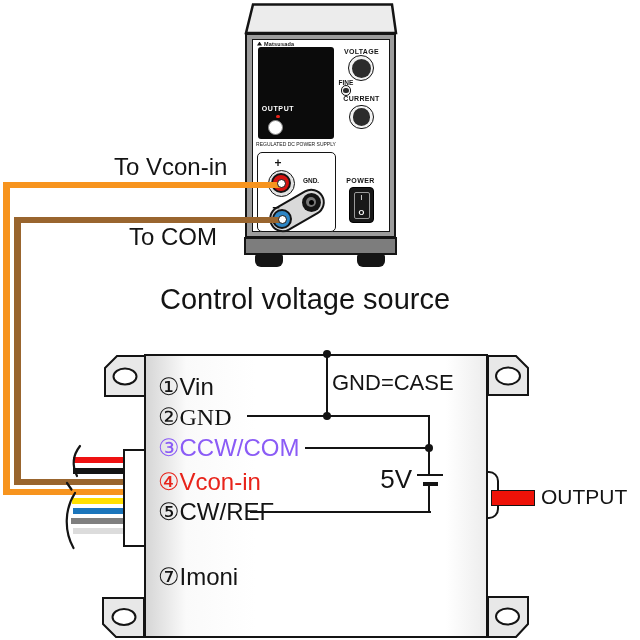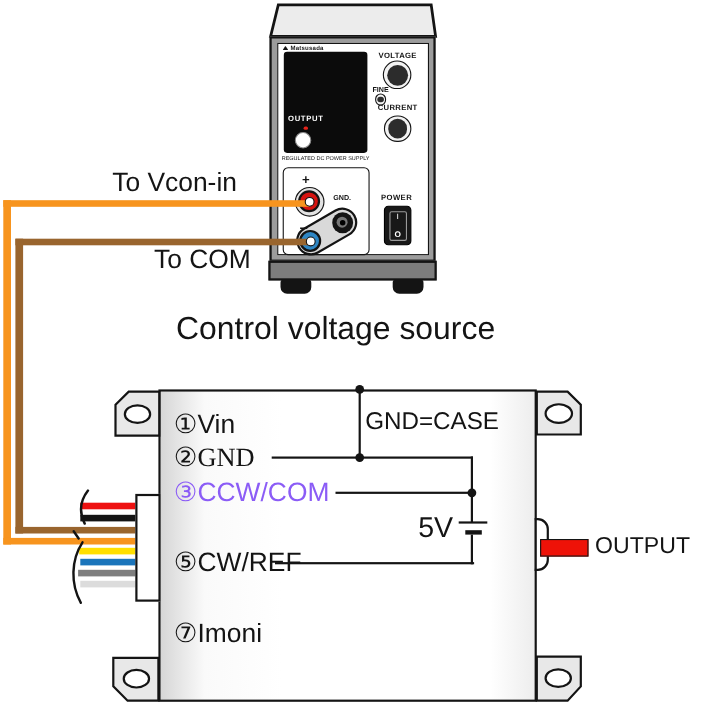--- a/index.html
+++ b/index.html
@@ -110,20 +110,21 @@
   <div class="abs switch-in"></div>
   <div class="abs tiny-lbl" style="left:353.5px;top:193.5px;width:16px;font-size:7px;color:#c8c8c8;">I</div>
   <div class="abs tiny-lbl" style="left:353.5px;top:207.5px;width:16px;font-size:7.5px;color:#fff;">O</div>
 
   <div class="abs bump"></div>
   <div class="abs dev-box"></div>
 
   <div class="pin-row" style="top: 373px; color: rgb(20, 20, 20); text-align: right;"><span>①</span><span>Vin</span></div>
   <div class="pin-row" style="top: 403px; color: rgb(20, 20, 20); font-family: Liberation Serif, serif;"><span>②</span><span>GND</span></div>
   <div class="pin-row" style="top: 434px; color: #8b5cf6;"><span>③</span><span>CCW/COM</span></div>
+  <div class="pin-row" style="top: 468px; color: rgb(232, 35, 26);"><span>④</span><span>Vcon-in</span></div>
   <div class="pin-row" style="top: 498px; color: rgb(20, 20, 20);"><span>⑤</span><span>CW/REF</span></div>
   <div class="pin-row" style="top: 563px; color: rgb(20, 20, 20);"><span>⑦</span><span>Imoni</span></div>
 
   <div class="cline" style="left:325.5px;top:353px;width:2.4px;height:64px;"></div>
   <div class="cline" style="left:247px;top:414.8px;width:183px;height:2.4px;"></div>
   <div class="cline" style="left:305px;top:446.8px;width:126px;height:2.4px;"></div>
   <div class="cline" style="left:250px;top:510.8px;width:181px;height:2.4px;"></div>
   <div class="cline" style="left:428px;top:415px;width:2.4px;height:60px;"></div>
   <div class="cline" style="left:417px;top:473.8px;width:26px;height:2.4px;"></div>
   <div class="cline" style="left:422.5px;top:481.5px;width:15px;height:4.2px;"></div>
@@ -156,17 +157,17 @@
   <div class="wire" style="left: 73px; top: 528px; width: 52px; height: 6px; background: rgb(220, 220, 220);"></div>
 
   <div class="abs connector"></div>
 
   <svg class="layer" width="640" height="640">
     <path d="M 80 446 C 73 455 71.5 465 77 476" fill="none" stroke="#141414" stroke-width="2.2" stroke-linecap="round"></path>
     <path d="M 67 483 L 71.5 489.5" fill="none" stroke="#141414" stroke-width="2.2" stroke-linecap="round"></path>
     <path d="M 75 493 C 64.5 509 64 531 73.5 548" fill="none" stroke="#141414" stroke-width="2.2" stroke-linecap="round"></path>
   </svg>
 
-  <div class="abs lbl-conn" style="left:102px;top:153px;text-align:center;">To Vcon-in</div>
-  <div class="abs lbl-conn" style="left:140px;top:223px;">To COM</div>
+  <div class="abs lbl-conn" style="left:114px;top:153px;text-align:center;">To Vcon-in</div>
+  <div class="abs lbl-conn" style="left:129px;top:223px;">To COM</div>
   <div class="abs lbl-big" style="left:160px;top:283px;">Control voltage source</div>
 
 </div>
 
 </body></html>

